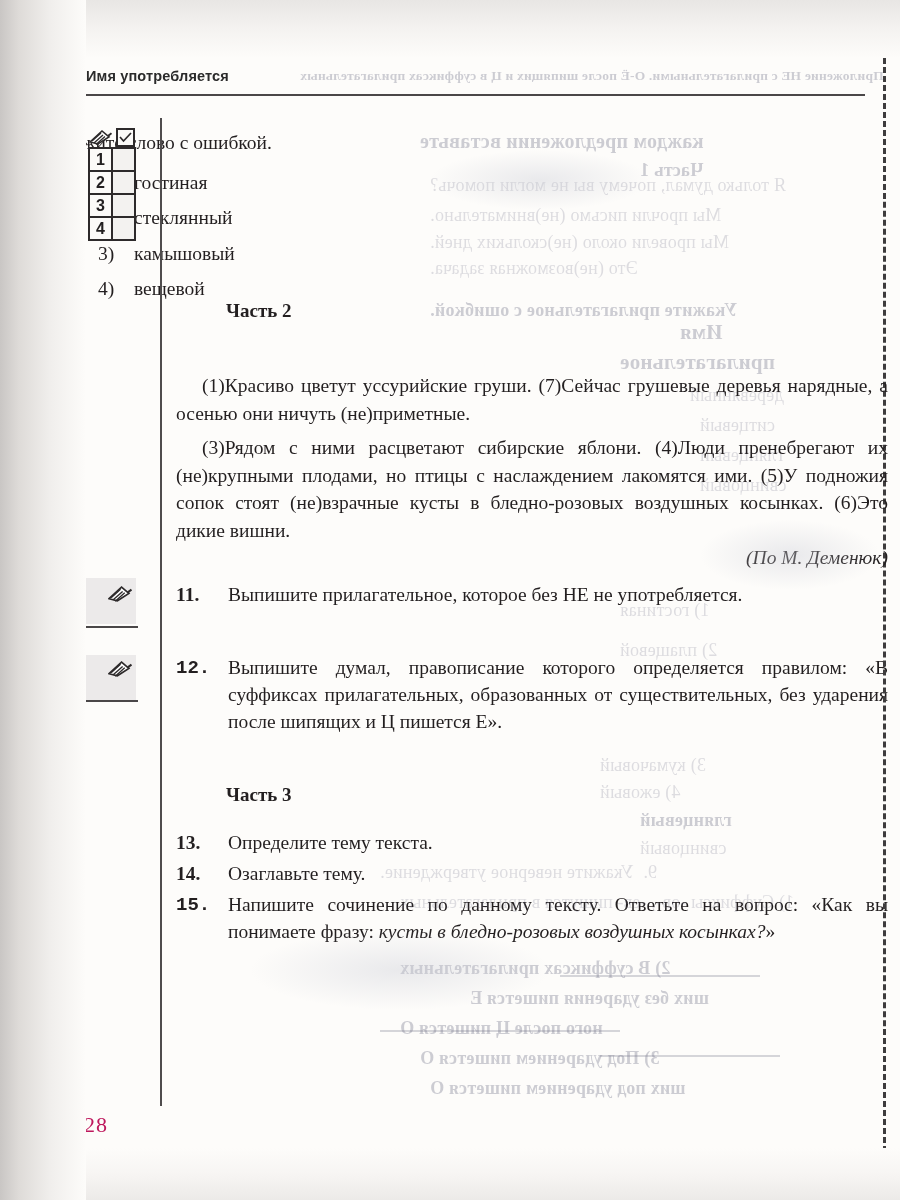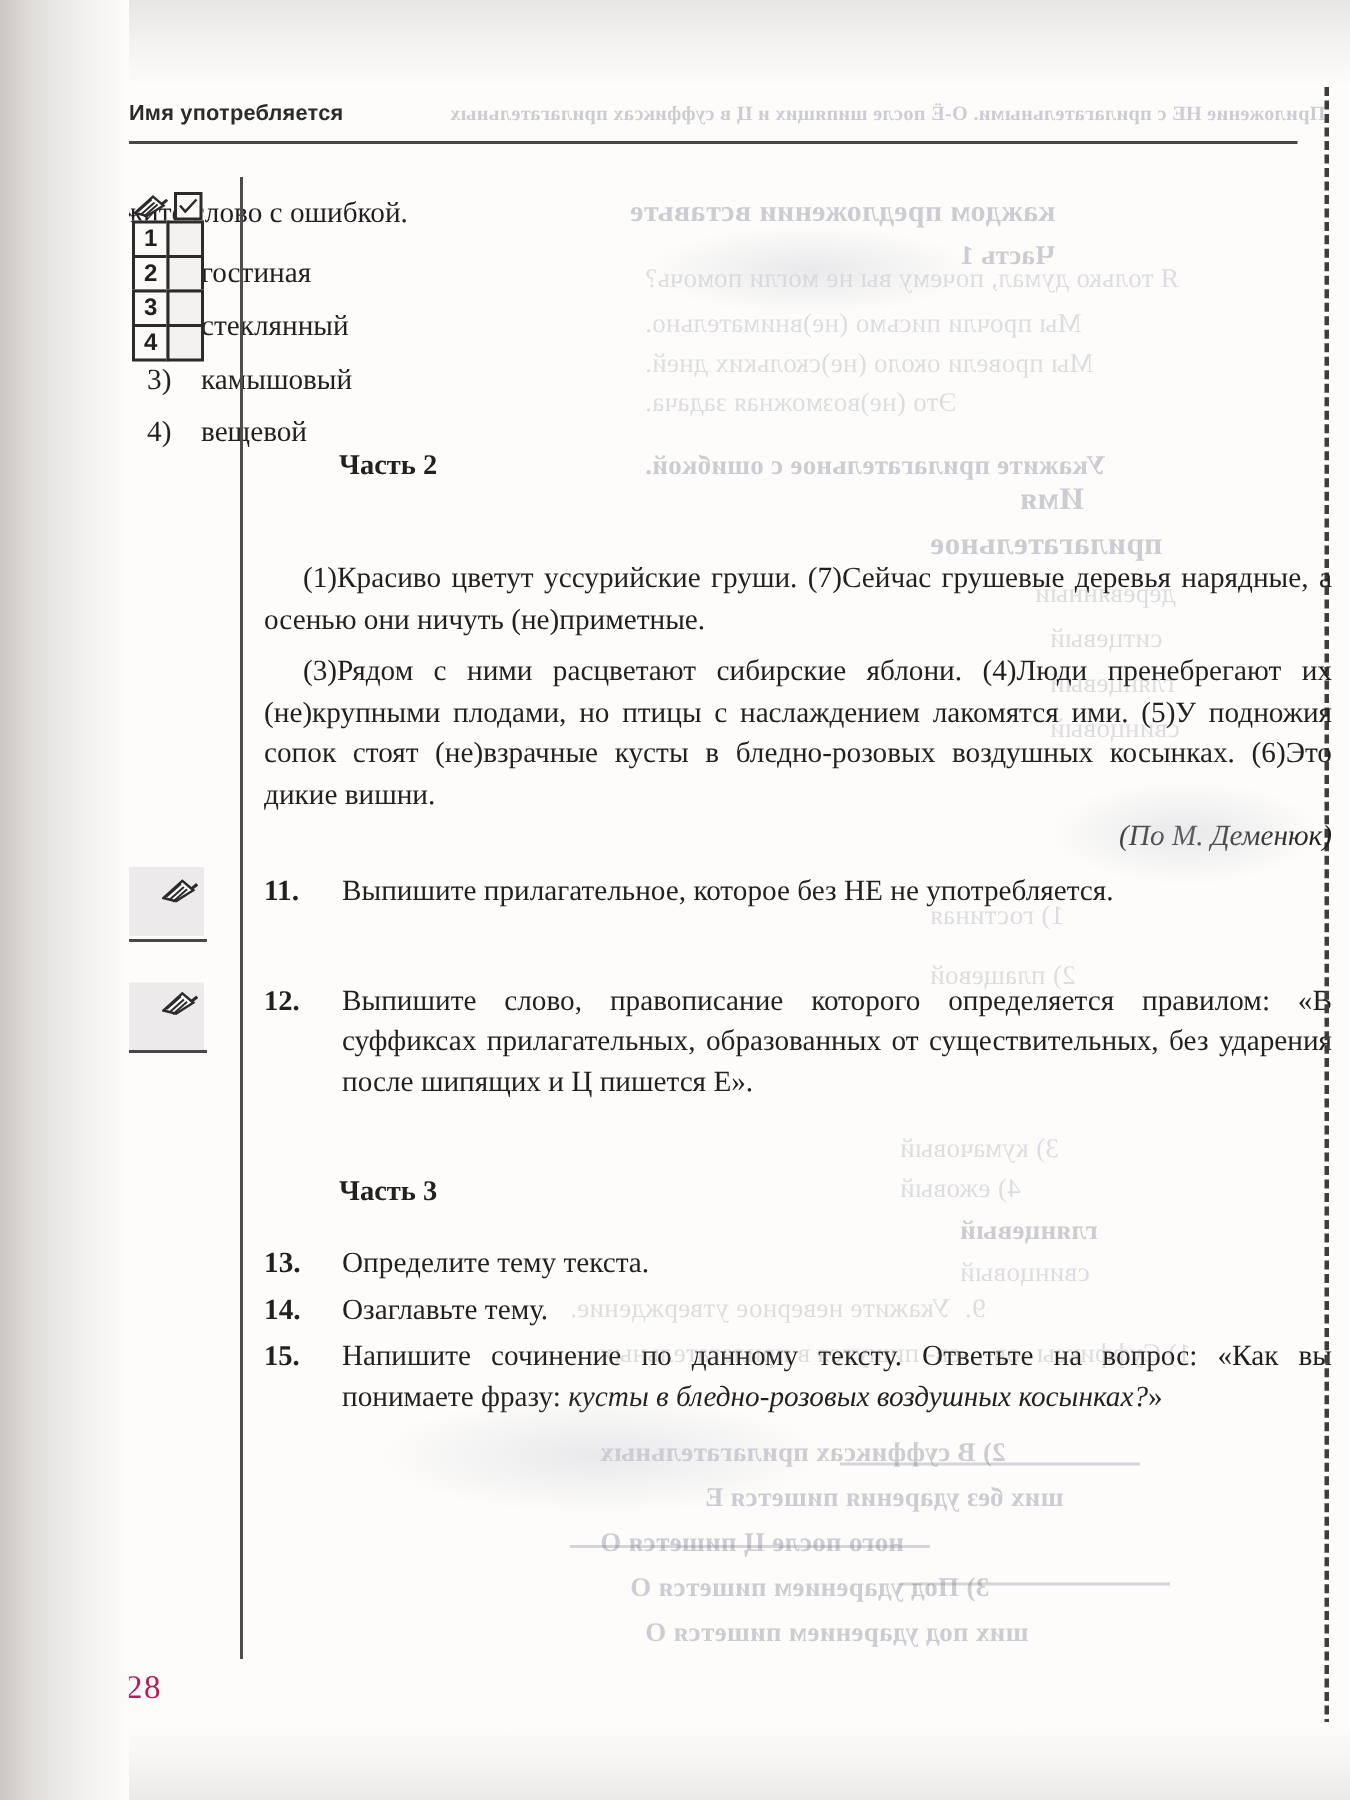--- a/index.html
+++ b/index.html
@@ -197,20 +197,21 @@
     position: absolute;
     display: flex;
     width: 712px;
   }
   .task .tnum {
     width: 52px;
     flex: 0 0 52px;
     font-weight: bold;
     font-size: 19px;
     line-height: 1.38;
+    font-family: Liberation Mono, monospace;
   }
   .task .tbody {
     flex: 1 1 auto;
     font-size: 19.5px;
     line-height: 1.38;
   }
 
   .justify { text-align: justify; }
 
   .options {
@@ -430,21 +431,21 @@
       <path d="M3 12 L12 4" stroke="#2d2a2b" stroke-width="1.3"></path>
       <path d="M5 14 L14 6" stroke="#2d2a2b" stroke-width="1.3"></path>
       <path d="M7 15.4 L16 7.4" stroke="#2d2a2b" stroke-width="1.3"></path>
       <path d="M19 7 L22.5 4.2" stroke="#2d2a2b" stroke-width="2"></path>
     </svg>
   </div>
   <div class="gutter-sep" style="top:700px;"></div>
 
   <div class="task" style="left:176px; top:655px;">
     <div class="tnum">12.</div>
-    <div class="tbody justify">Выпишите слово, правописание которого определяется правилом: «В суффиксах прилагательных, образованных от существительных, без ударения после шипящих и Ц пишется Е».</div>
+    <div class="tbody justify">Выпишите думал, правописание которого определяется правилом: «В суффиксах прилагательных, образованных от существительных, без ударения после шипящих и Ц пишется Е».</div>
   </div>
 
   <div class="part-heading" style="top:784px;">Часть 3</div>
 
   <div class="short-task" style="top:830px;">
     <div class="tnum">13.</div>
     <div>Определите тему текста.</div>
   </div>
 
   <div class="short-task" style="top:861px;">

